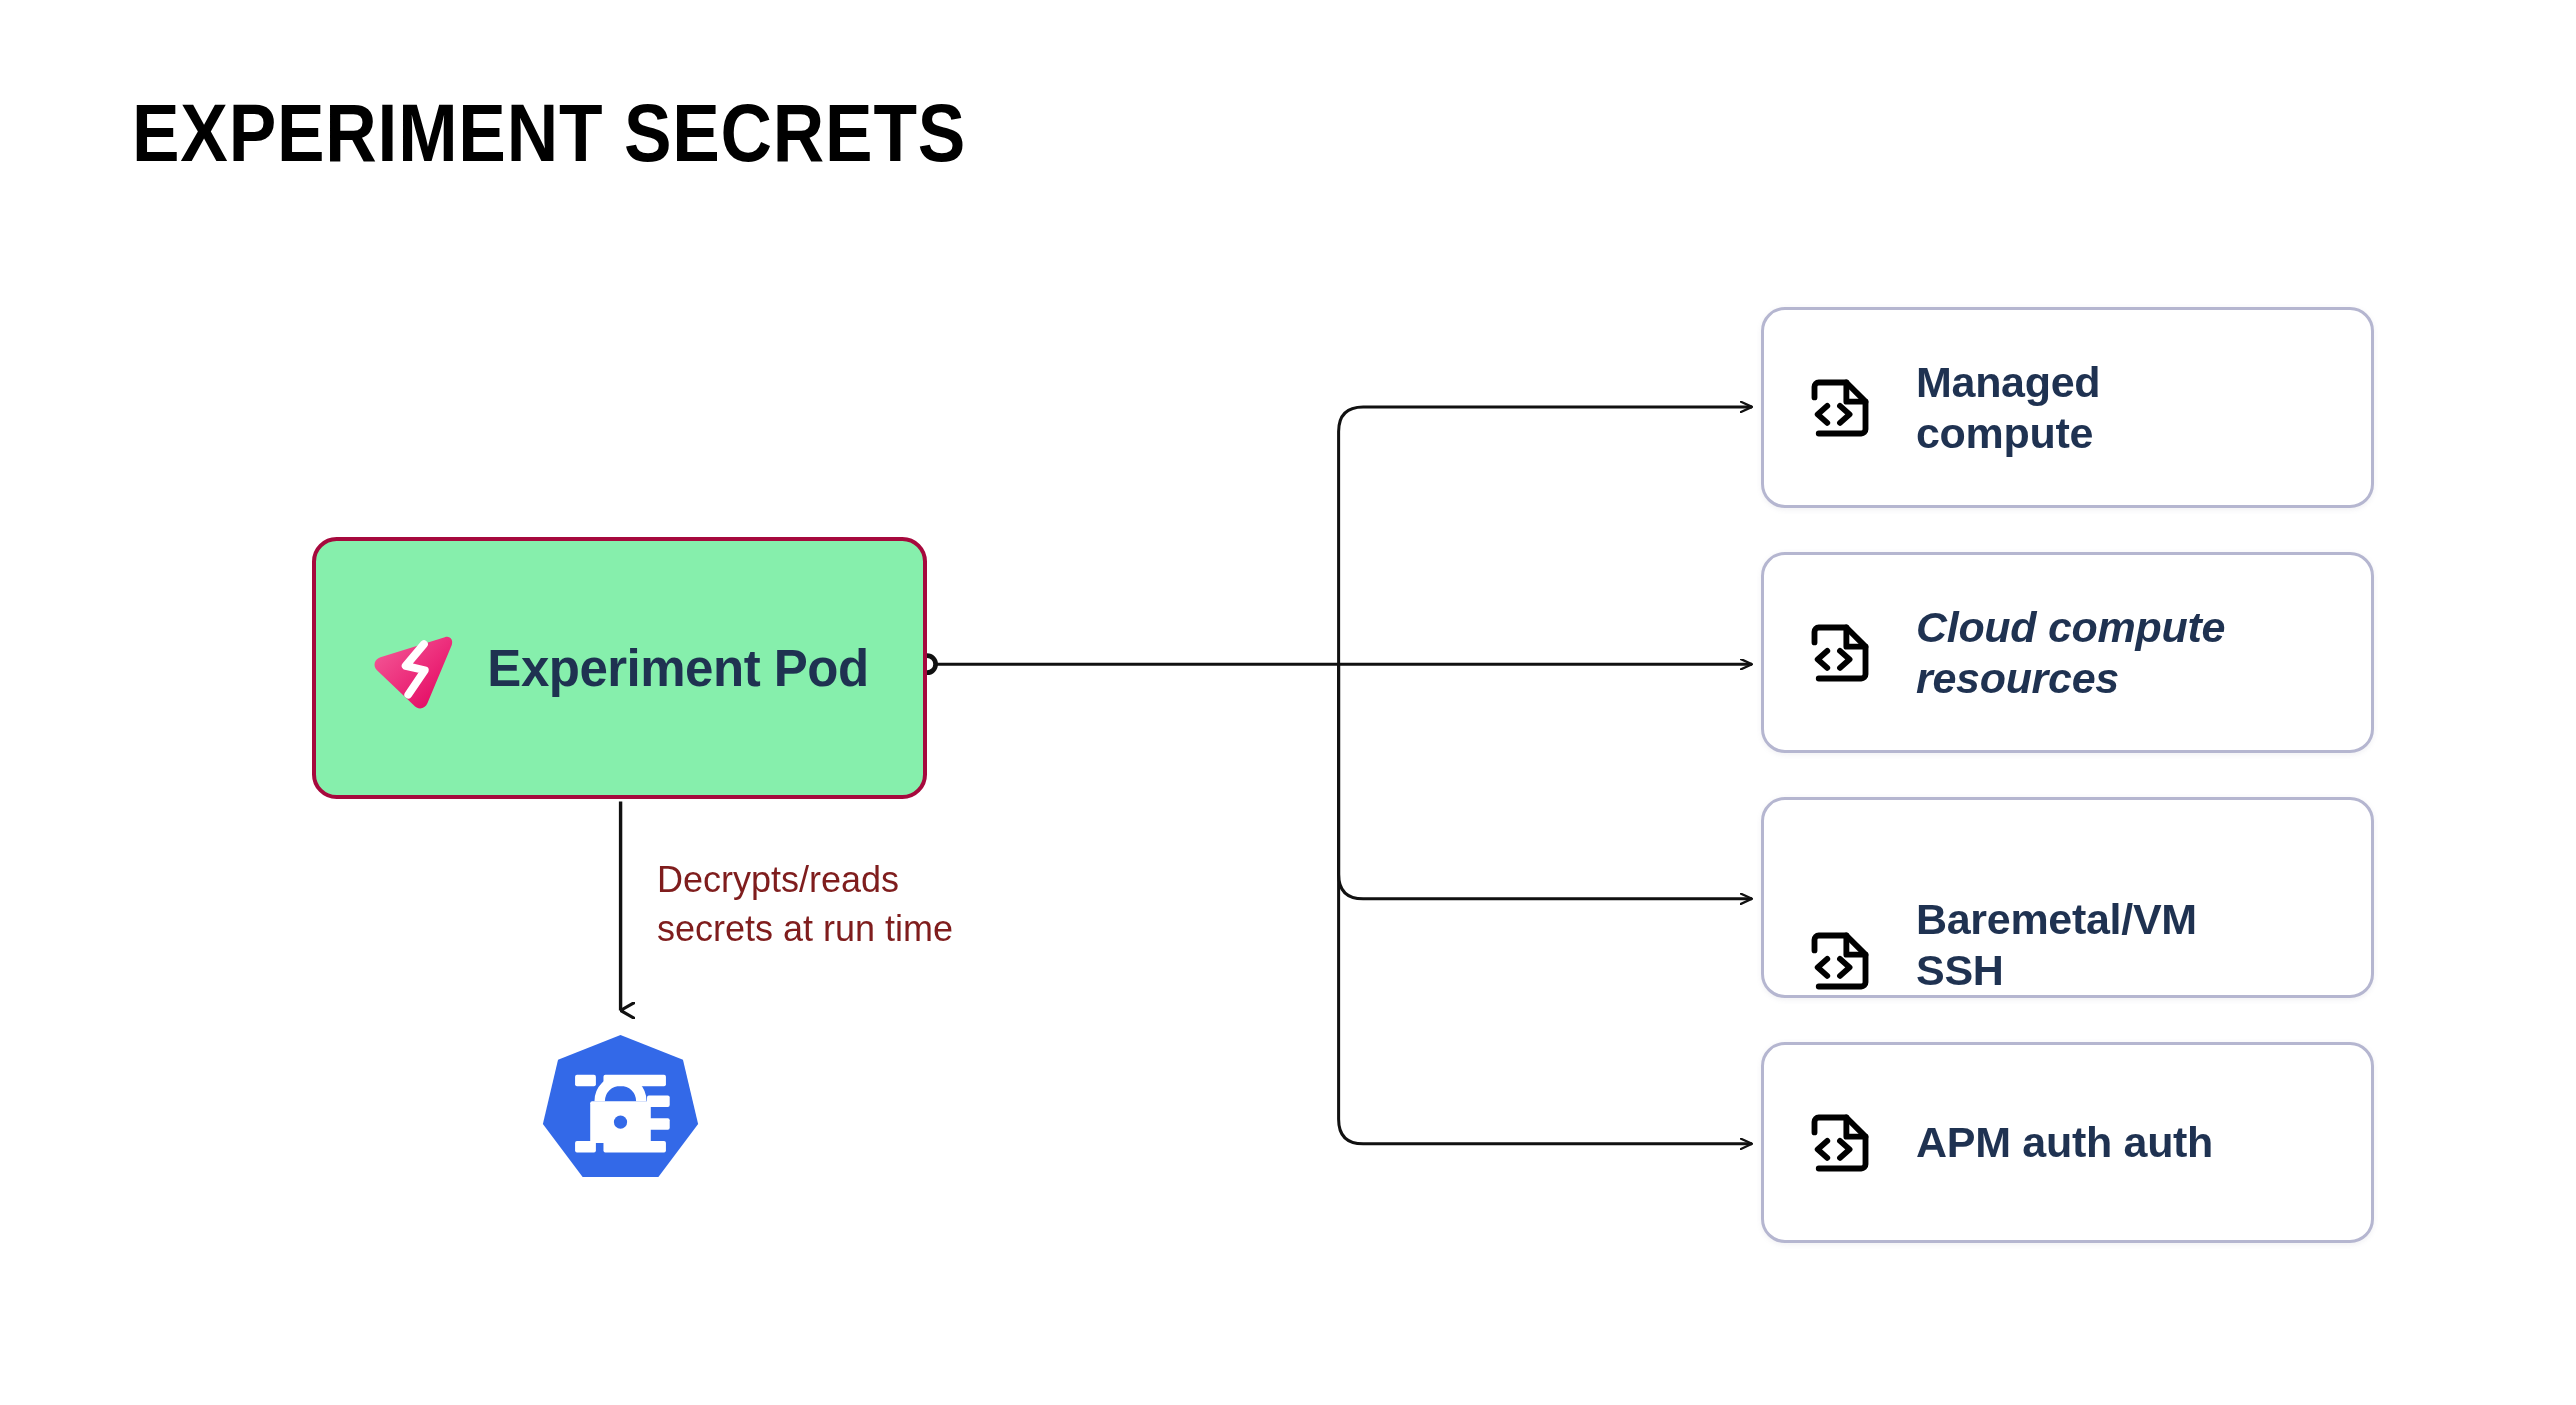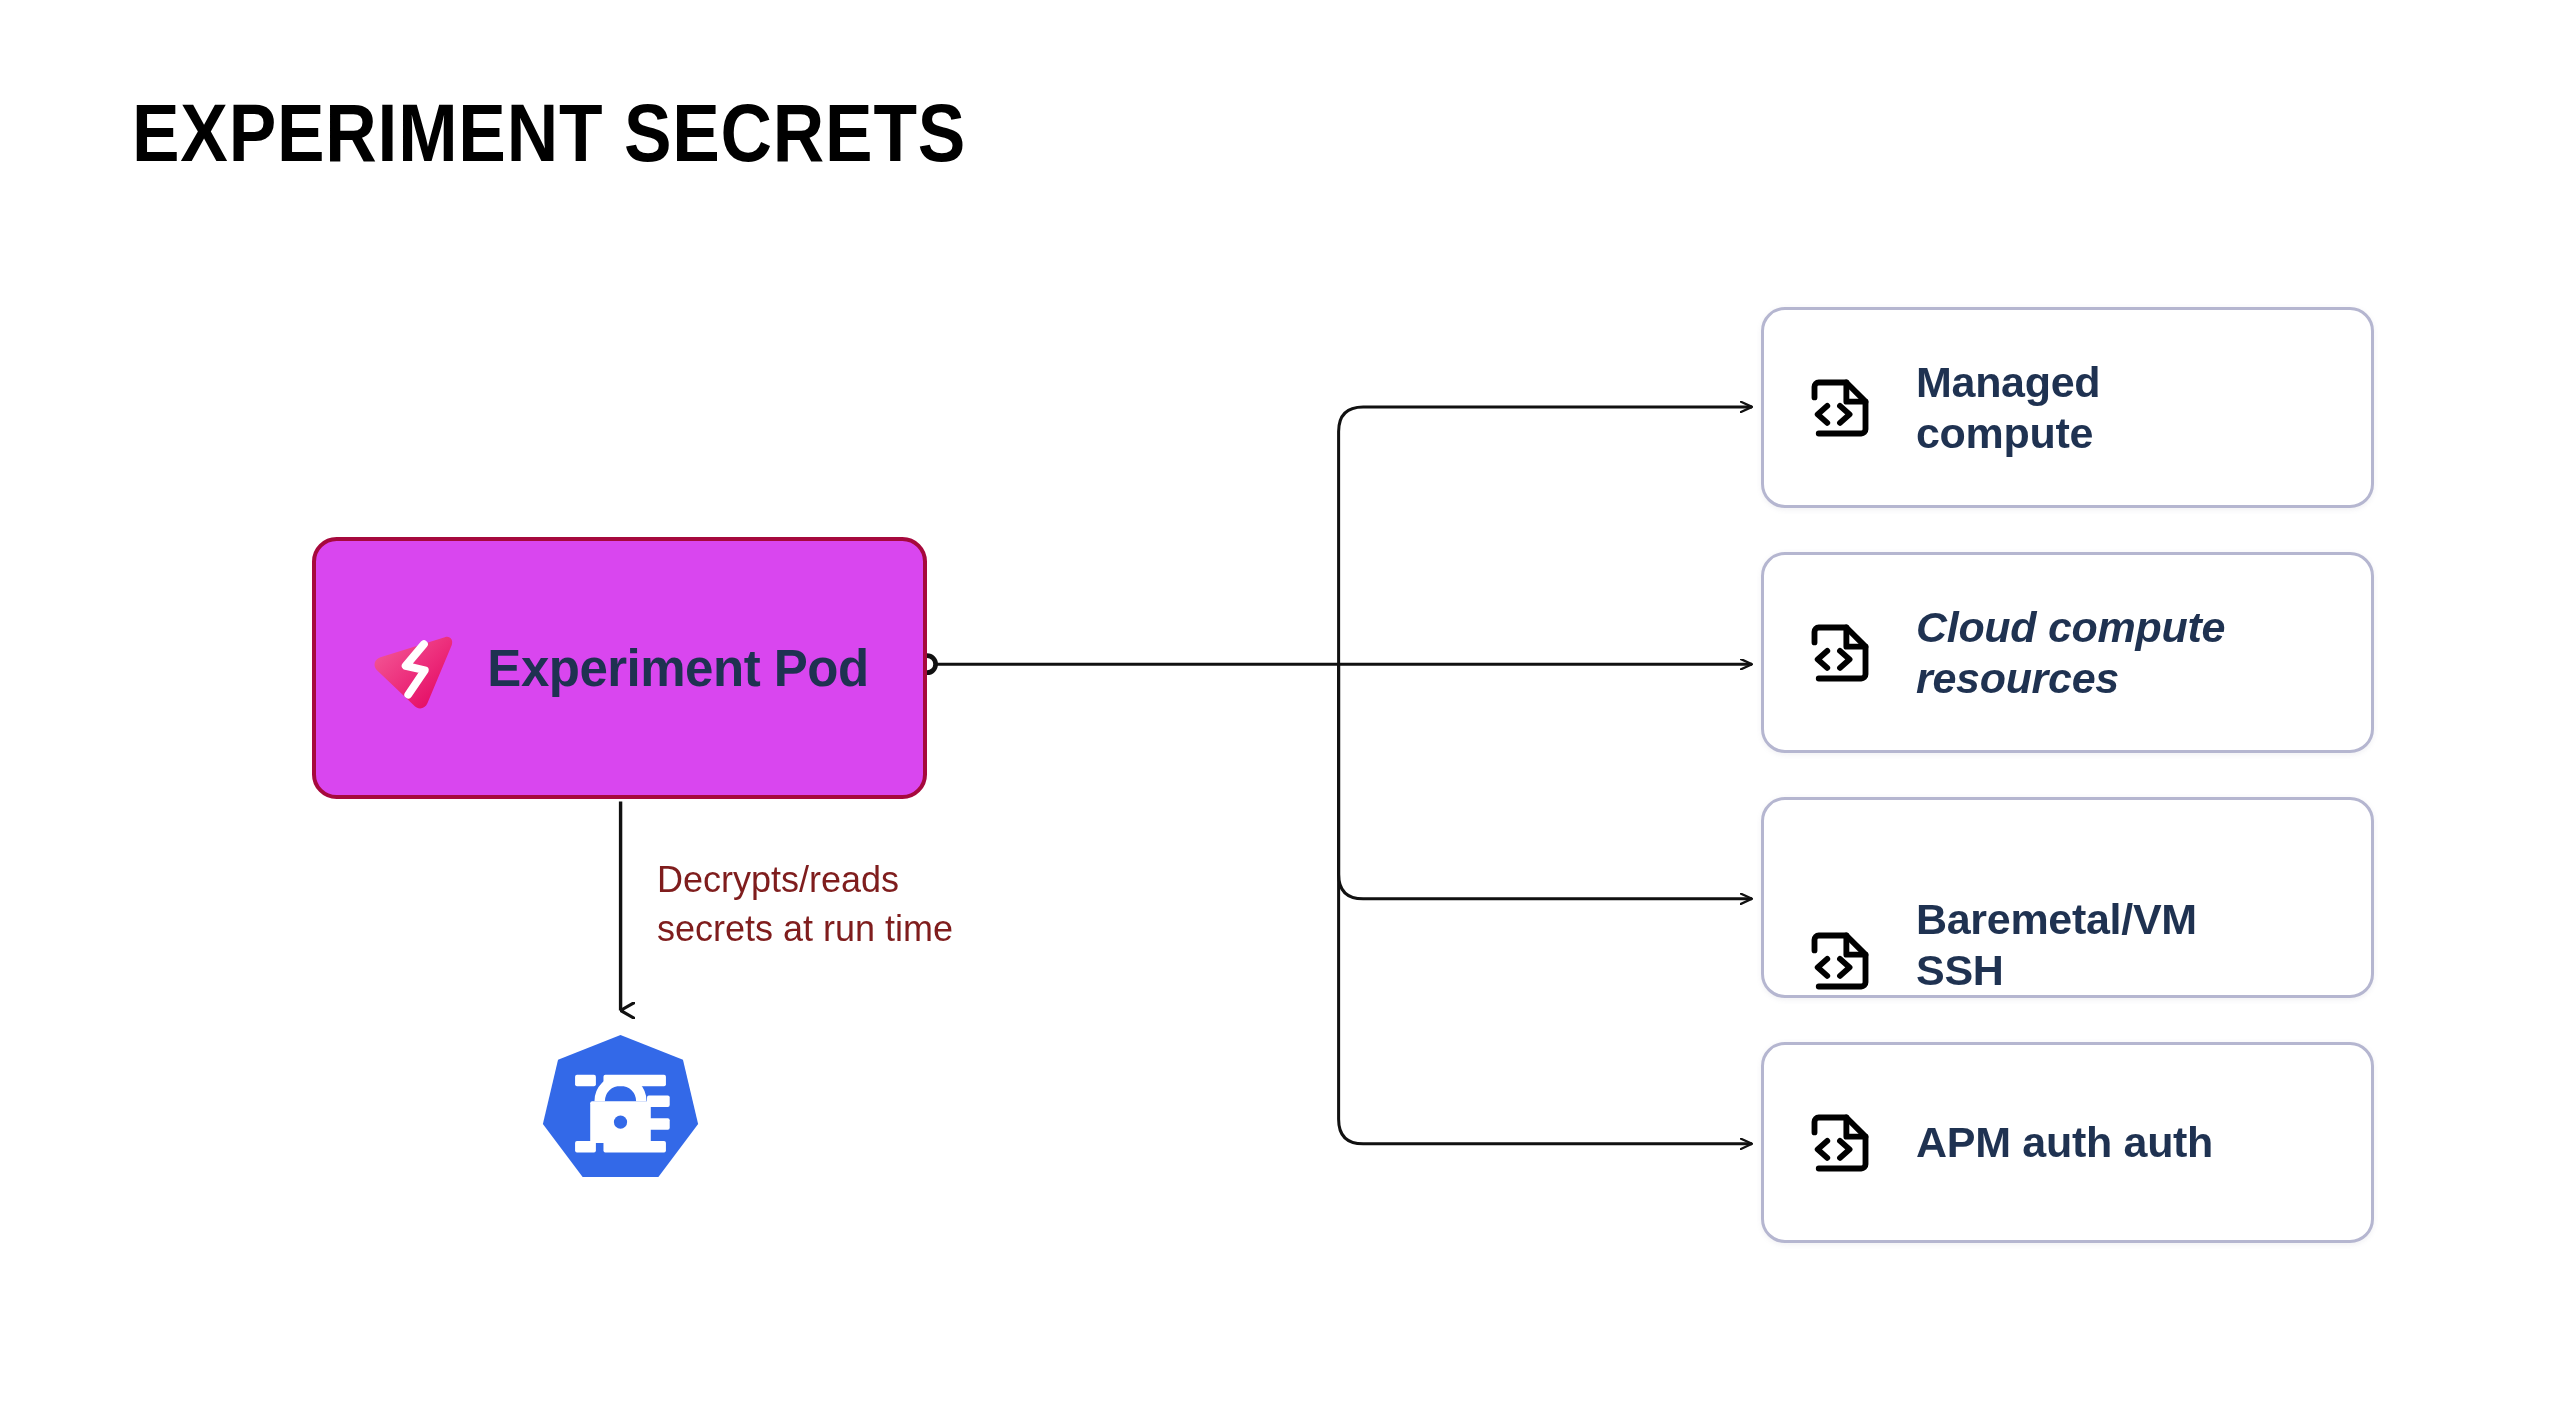--- a/index.html
+++ b/index.html
@@ -46,21 +46,21 @@
     pointer-events: none;
   }
 
   
   #pod-node {
     position: absolute;
     left: 312px;
     top: 537px;
     width: 615px;
     height: 262px;
-    background: #d946ef;
+    background: #86efac;
     border: 4.7px solid #A6093D;
     border-radius: 24.6px;
     box-sizing: border-box;
     display: flex;
     align-items: center;
     justify-content: center;
     gap: 30px;
   }
   #pod-icon {
     width: 87px;

